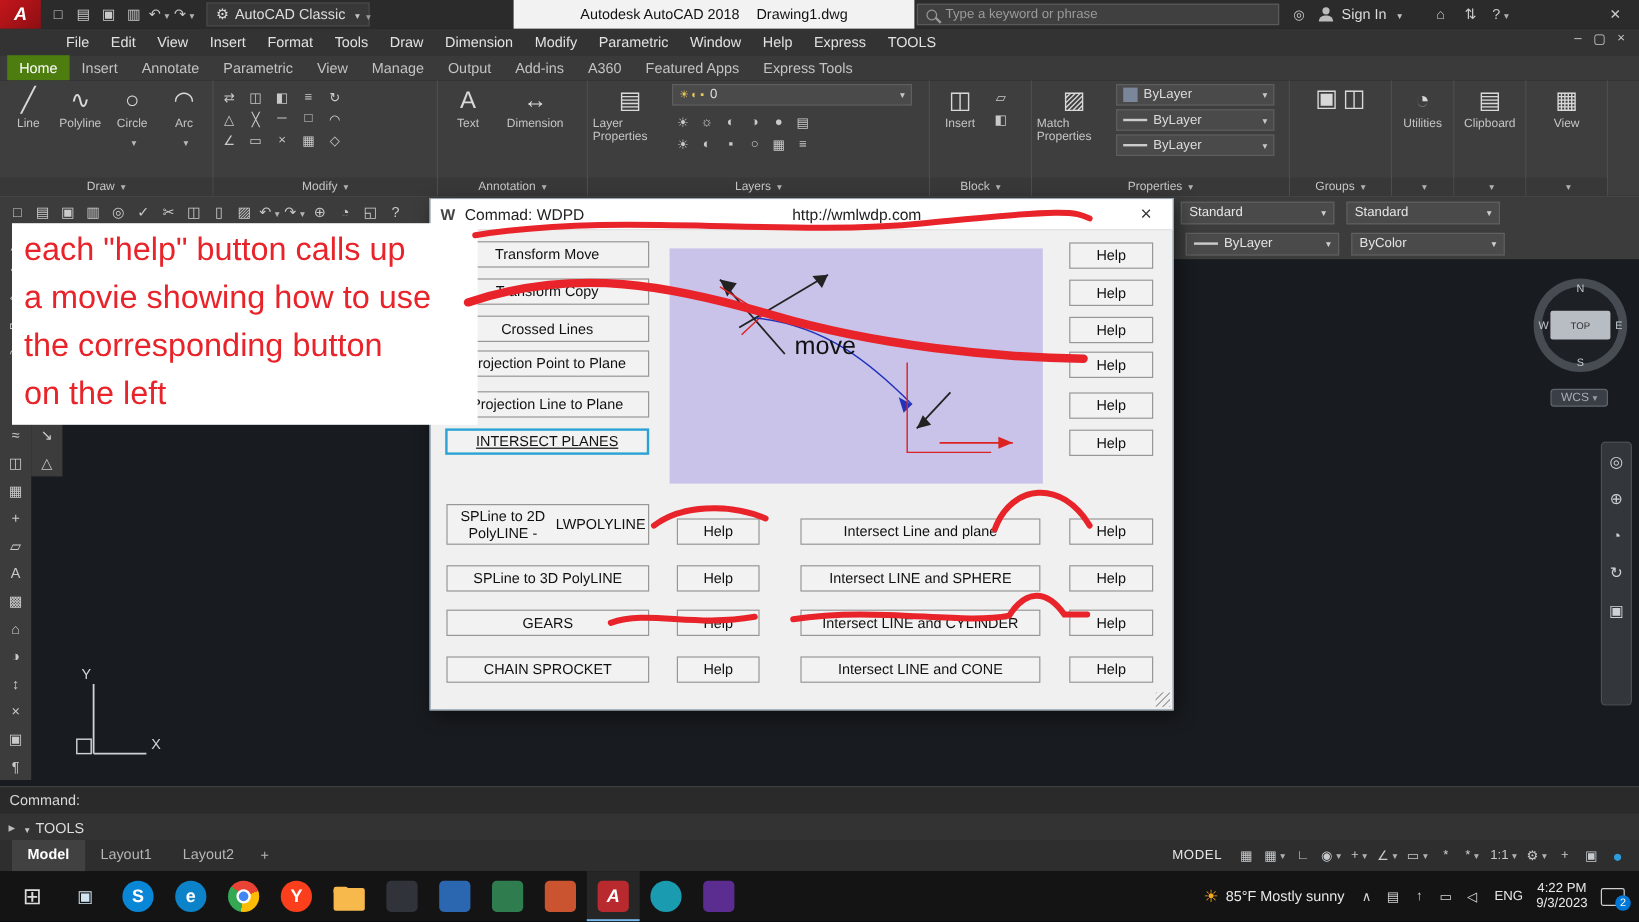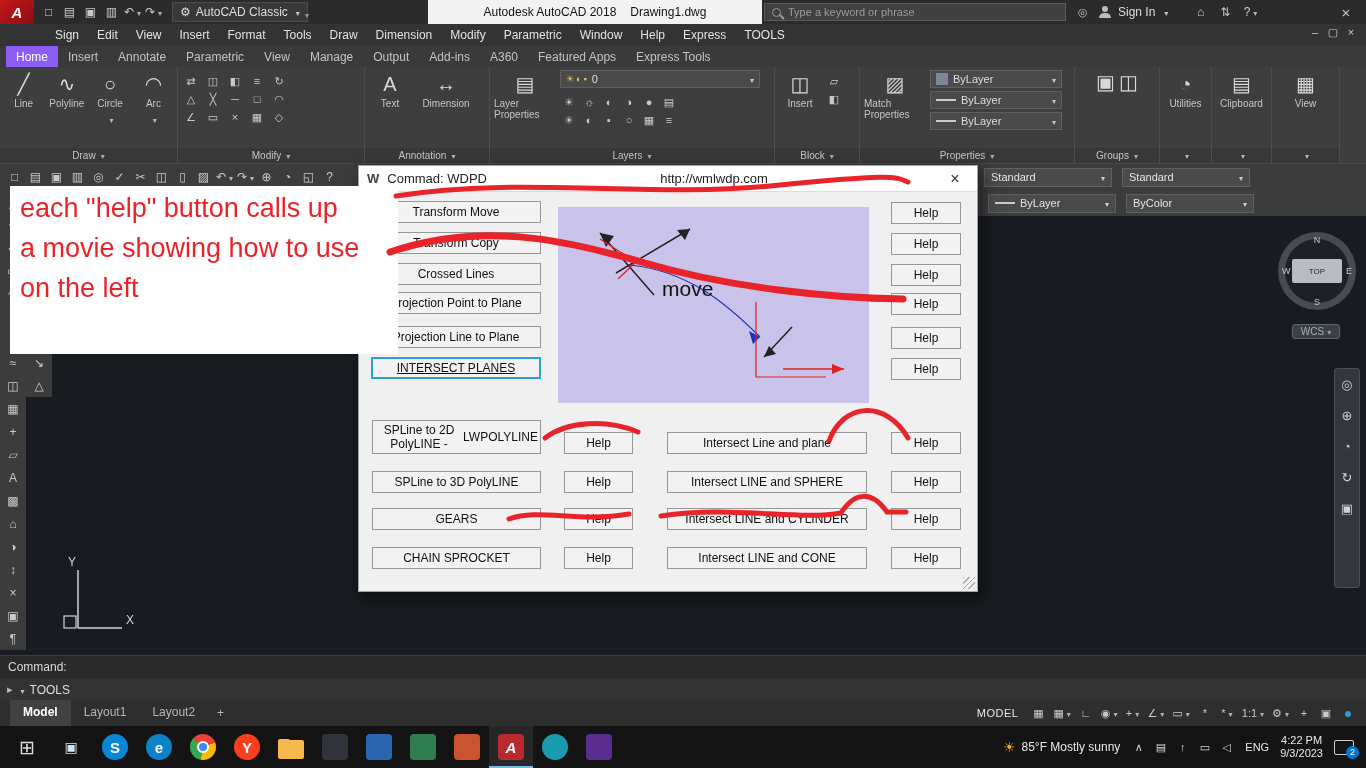--- a/index.html
+++ b/index.html
@@ -39,21 +39,21 @@
            padding-left:46px;z-index:10;}
   .mitem{padding:3px 9px;font-size:12px;color:#e2e2e2;}
   .wctrl{margin-left:auto;display:flex;padding-right:4px;}
   .wctrl span{width:18px;text-align:center;color:#ccc;font-size:11px;}
   .wmin::after{content:"–";} .wrest::after{content:"▢";} .wcls::after{content:"×";}
 
   
   .rtabs{position:absolute;top:46px;left:0;right:0;height:21px;background:#3a3a3a;display:flex;align-items:stretch;
          padding-left:6px;z-index:10;}
   .rtab{padding:4px 10px 3px;font-size:12px;color:#c3c3c3;}
-  .rtab.active{background:#8b5cf6;color:#fff;}
+  .rtab.active{background:#4d7c0f;color:#fff;}
 
   
   .ribbon{position:absolute;top:67px;left:0;right:0;height:96px;background:#3e3e3e;display:flex;z-index:10;}
   .panel{border-right:1px solid #4d4d4d;display:flex;flex-direction:column;flex:0 0 auto;}
   .pbody{flex:1;display:flex;align-items:flex-start;padding:3px 4px 0;gap:4px;}
   .pfoot{height:15px;font-size:10px;color:#c5c5c5;display:flex;align-items:center;justify-content:center;gap:2px;background:#383838;}
   .bigbtn{display:flex;flex-direction:column;align-items:center;width:42px;padding:2px 0;color:#cfcfcf;}
   .bicon{font-size:20px;line-height:24px;height:26px;color:#d8d8d8;}
   .blbl{font-size:10px;color:#c5c5c5;text-align:left;line-height:11px;}
   .wide-big{width:62px;}
@@ -215,21 +215,21 @@
     </div>
     <div class="tbright">
         <span class="qicon">⌂</span>
         <span class="qicon">⇅</span>
         <span class="qicon">?<i class="caret"></i></span>
       </div>
     <span class="tclose"></span>
   </div>
 
   <div class="menubar">
-  <span class="mitem">Sign</span>
+  <span class="mitem">File</span>
       <span class="mitem">Edit</span>
       <span class="mitem">View</span>
       <span class="mitem">Insert</span>
       <span class="mitem">Format</span>
       <span class="mitem">Tools</span>
       <span class="mitem">Draw</span>
       <span class="mitem">Dimension</span>
       <span class="mitem">Modify</span>
       <span class="mitem">Parametric</span>
       <span class="mitem">Window</span>
@@ -707,20 +707,21 @@
       <button class="dbtn help1" style="top:355px">Help</button>
       <button class="dbtn rbtn" style="top:355px">Intersect LINE and CONE</button>
       <button class="dbtn hcolR" style="top:355px">Help</button>
     </div>
     <div class="dlg-grip"></div>
   </div>
 
   <div class="note">
     <div>each "help" button calls up</div>
     <div>a movie showing how to use</div>
+    <div>the corresponding button</div>
     <div>on the left</div>
   </div>
 
   <svg class="overlay" width="1366" height="768">
     <g stroke="#e8232a" fill="none" stroke-linecap="round">
       <path d="M396,196 C520,176 650,198 770,186 S895,176 908,182" stroke-width="5"></path>
       <path d="M390,252 C480,222 560,238 645,263 C730,288 830,298 903,299" stroke-width="7"></path>
       <path d="M545,438 C567,421 607,419 638,432" stroke-width="5"></path>
       <path d="M829,441 C843,403 885,399 908,438" stroke-width="5"></path>
       <path d="M509,519 C540,508 577,523 629,514" stroke-width="5"></path>

